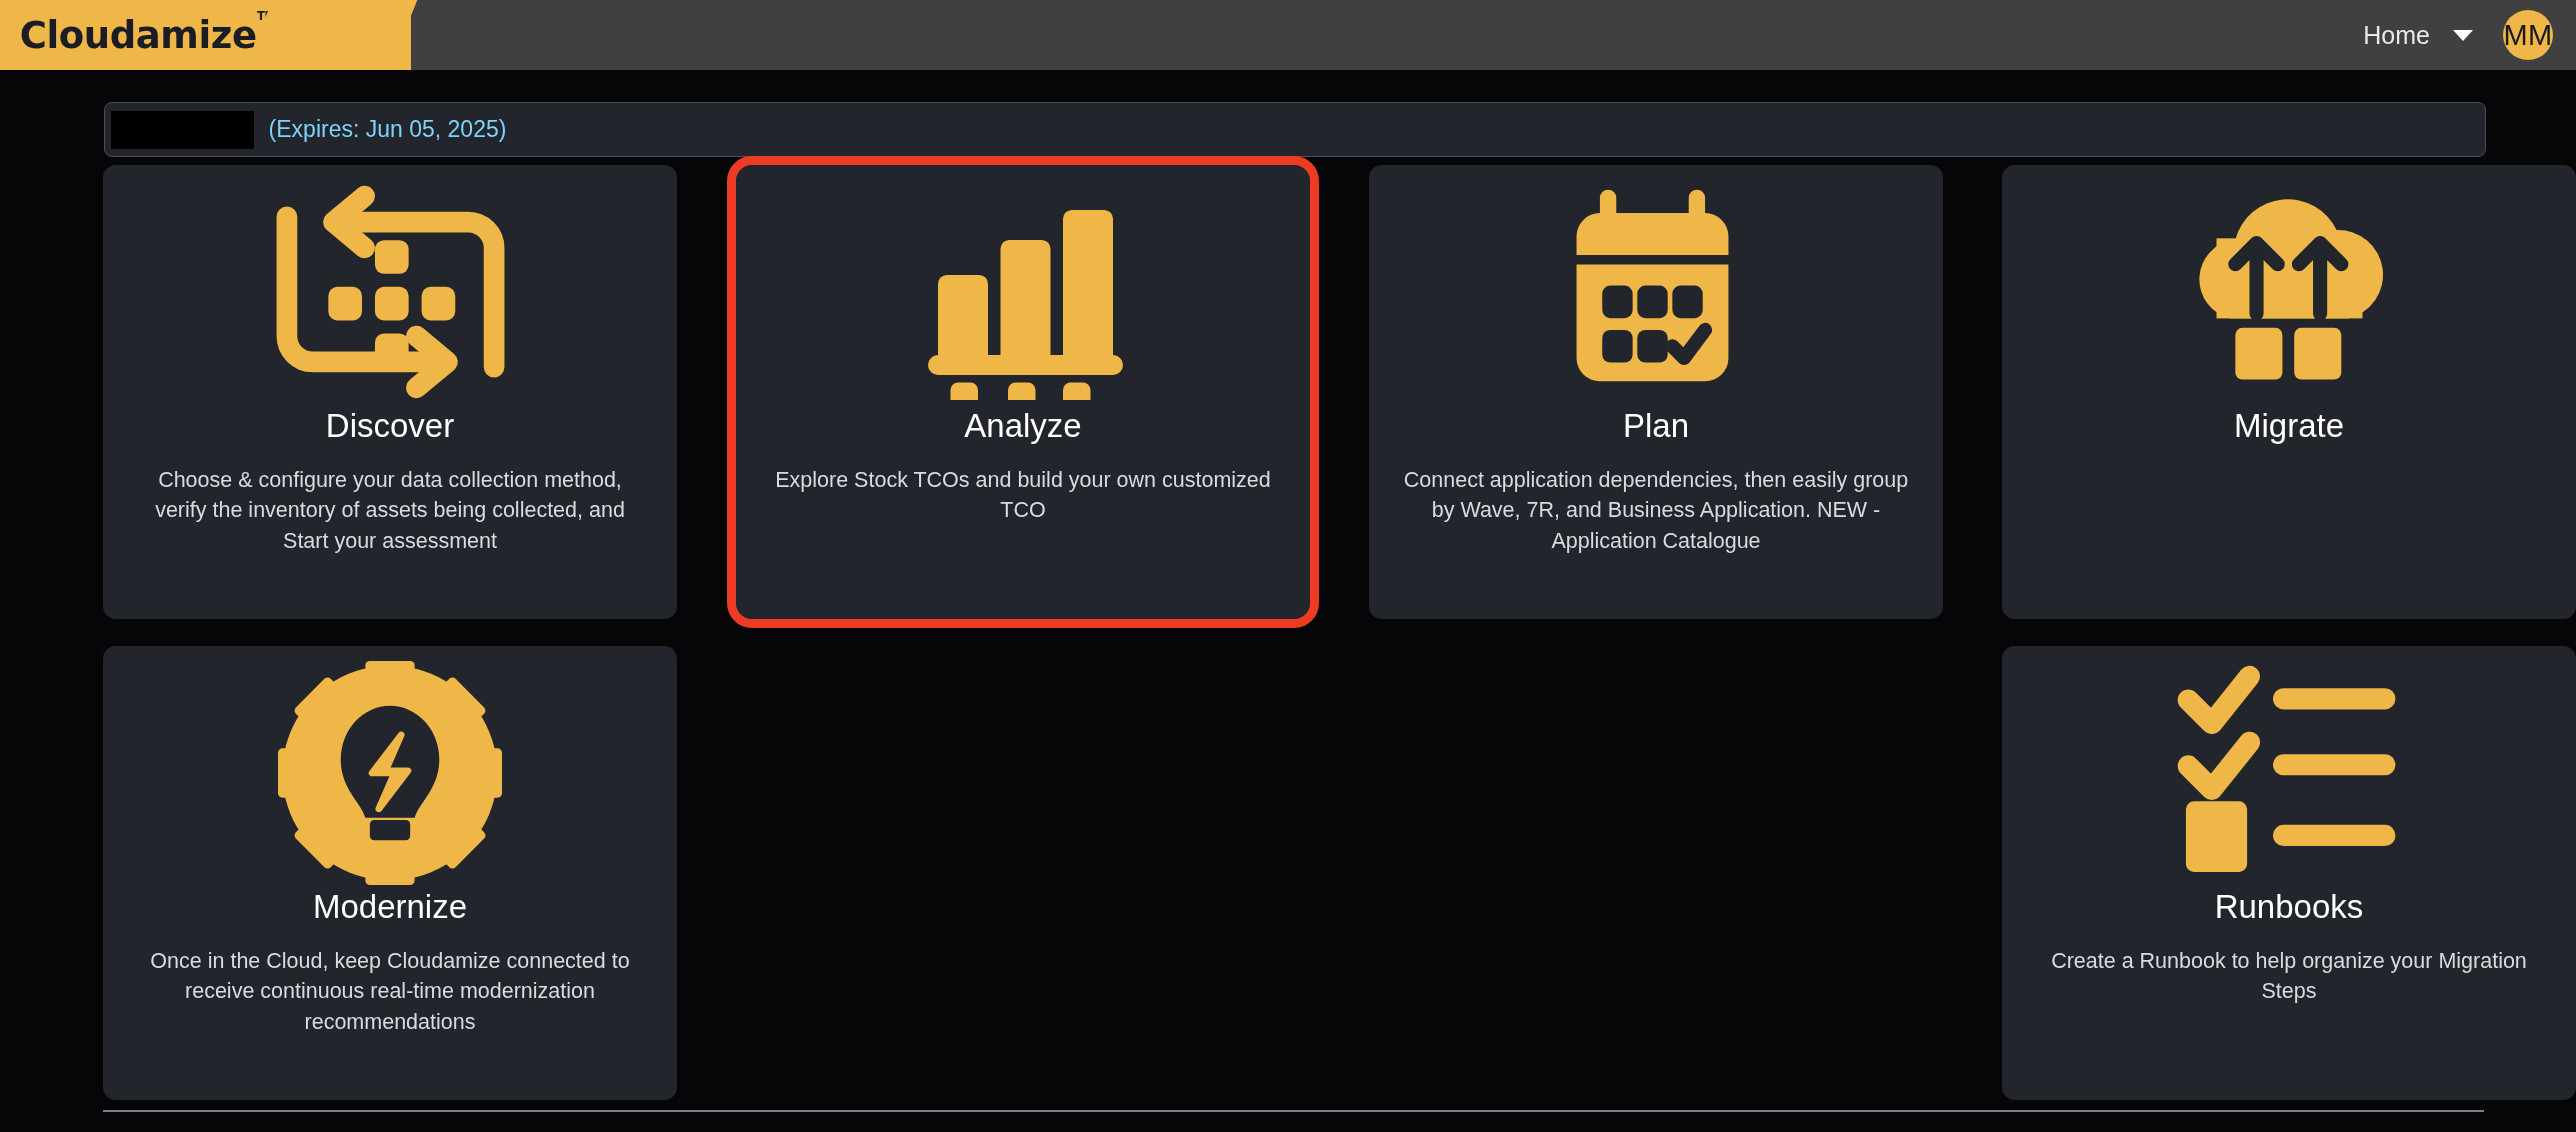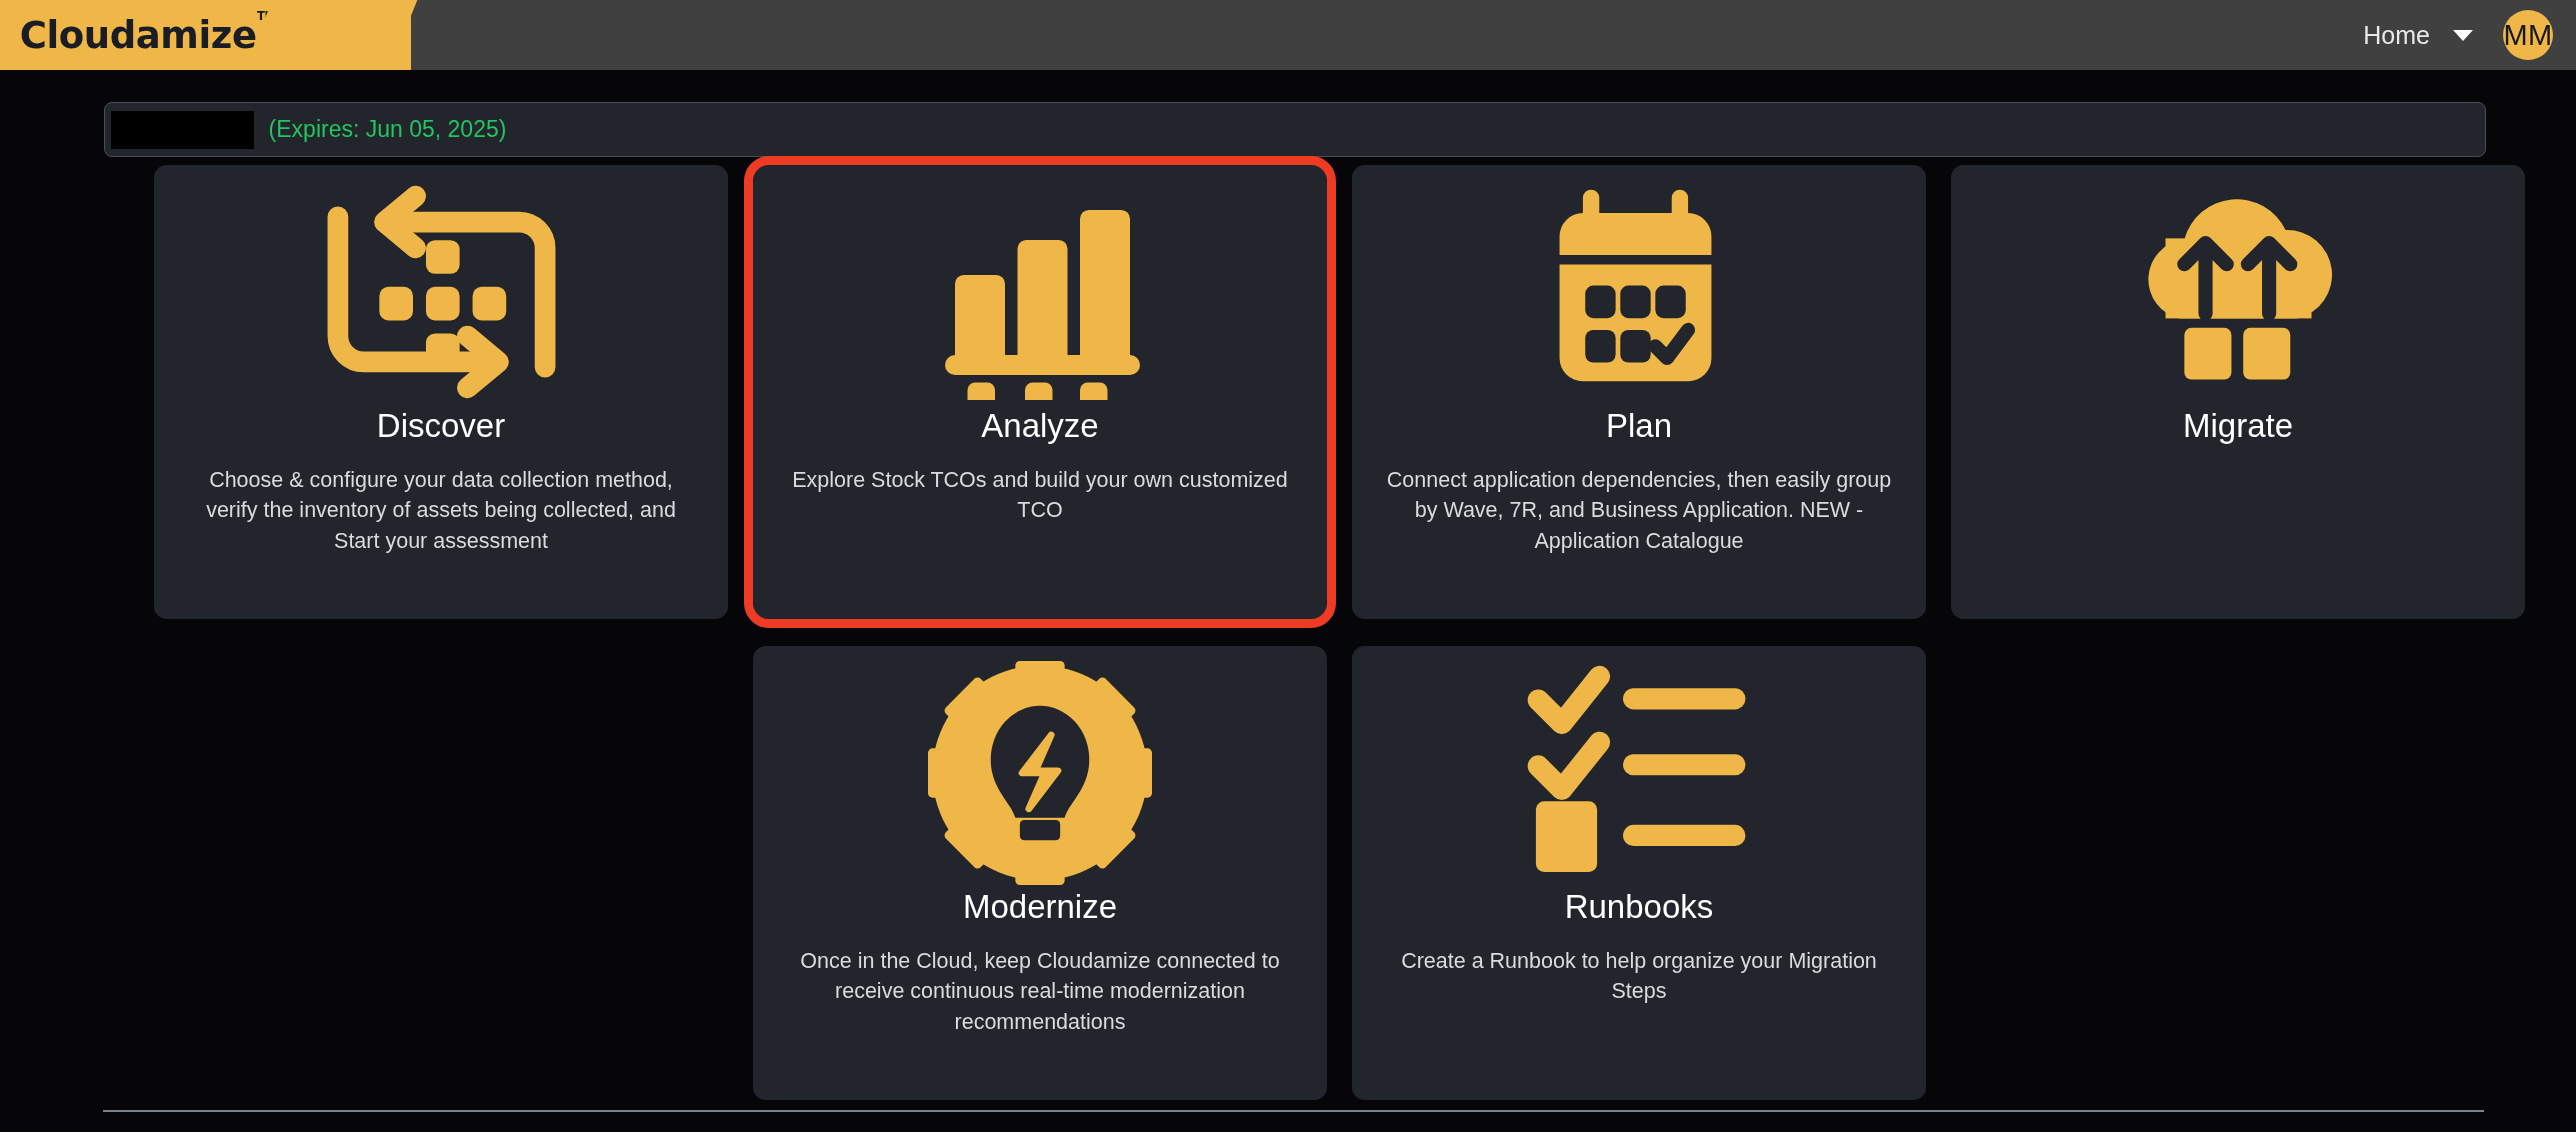--- a/index.html
+++ b/index.html
@@ -115,35 +115,35 @@
     display: flex;
     align-items: center;
     padding-left: 6.3px;
   }
   .license-redacted {
     width: 143px; height: 38px;
     background: #000000;
   }
   .license-expiry {
     margin-left: 14.3px;
-    color: #22c55e;
+    color: #7dd3fc;
     font-size: 23px;
     font-weight: 400;
     white-space: nowrap;
   }
 
   
   .grid-area {
     position: absolute;
     left: 0; top: 165px;
     width: 2576px;
   }
   .card-row {
     display: flex;
-    justify-content: center;
+    justify-content: space-between;
     gap: 25px;
     padding-left: 103px;
     border-radius: 23px;
   }
   .card-row.row2 {
     margin-top: 27px;
   }
   .card {
     position: relative;
     width: 574px;

